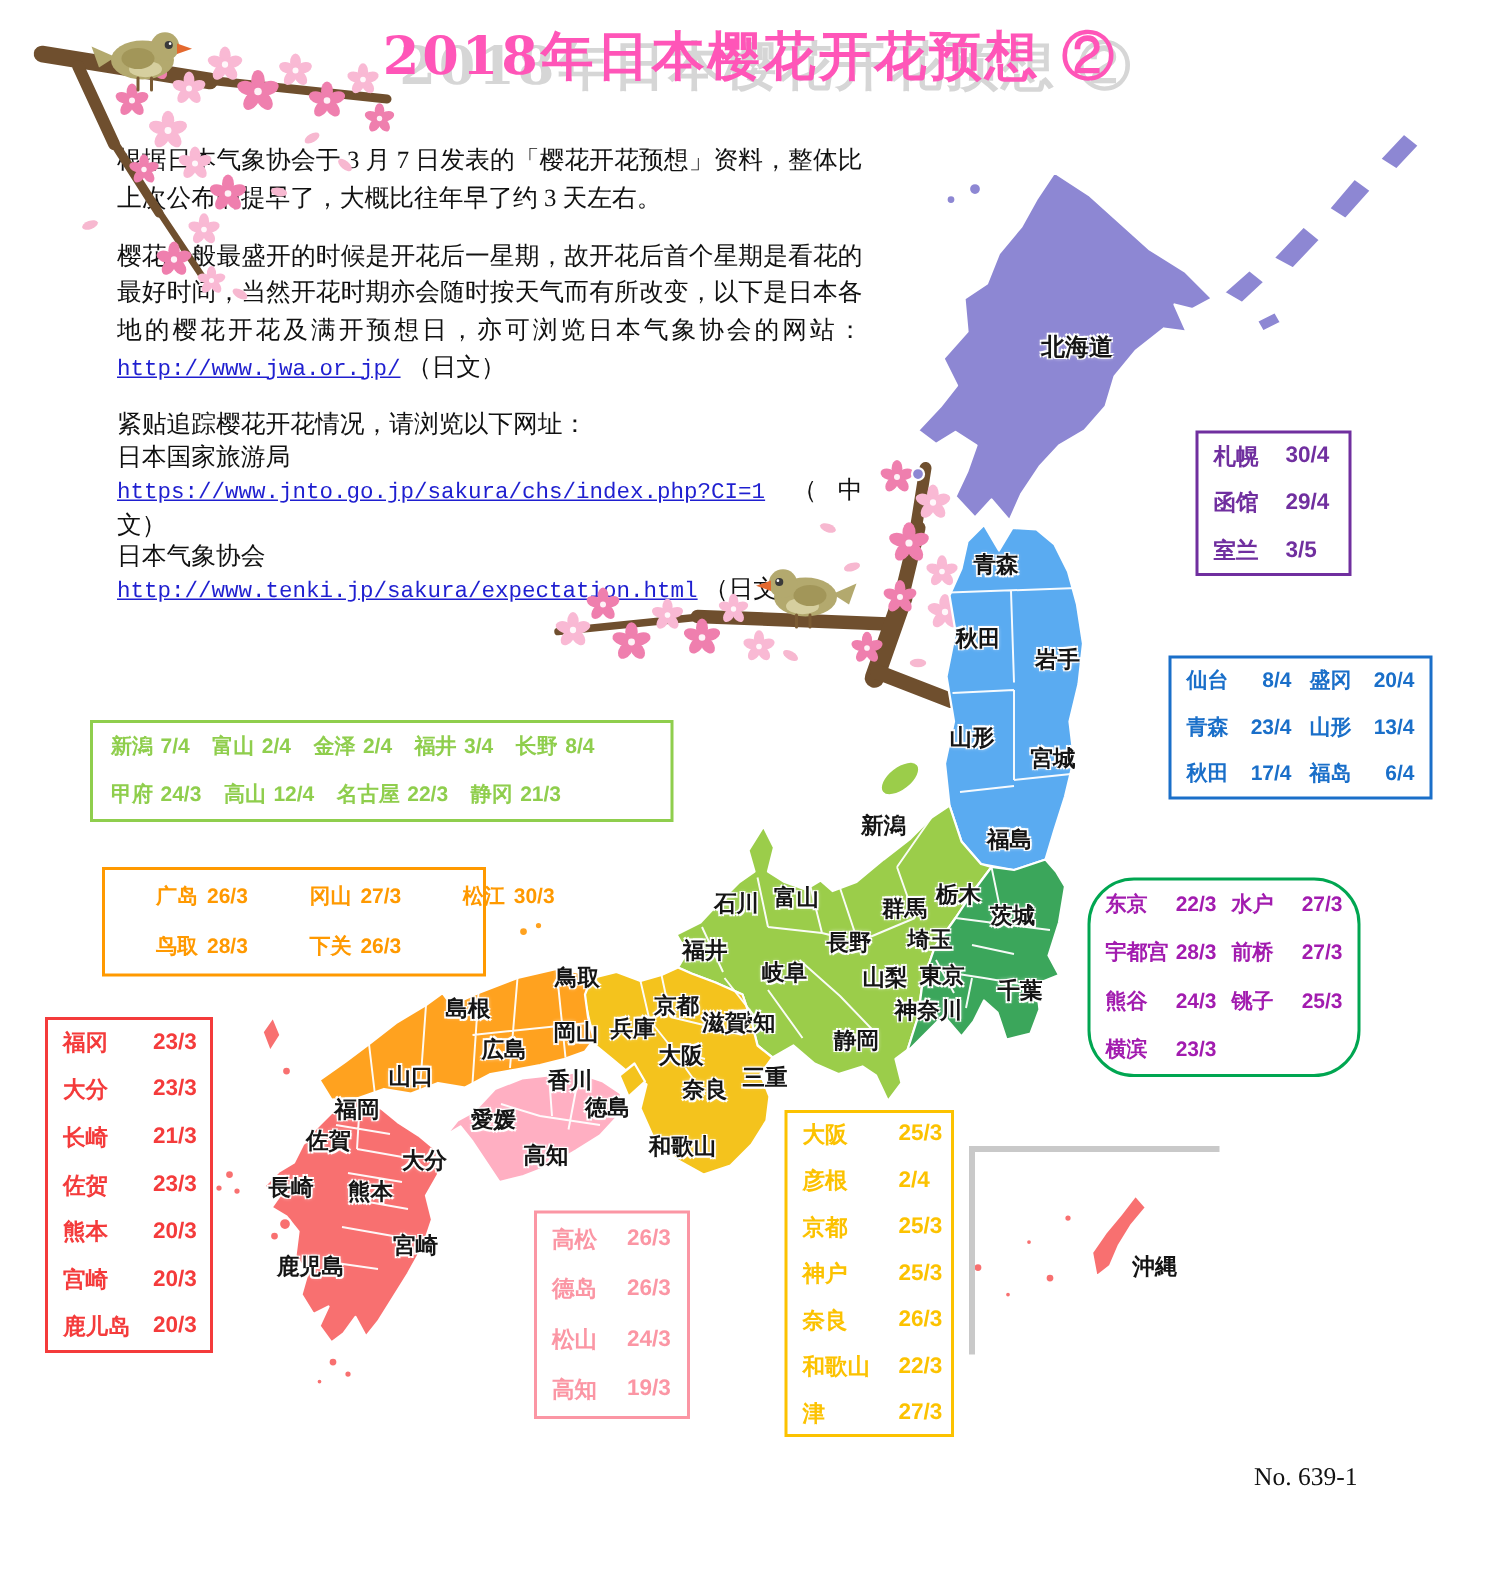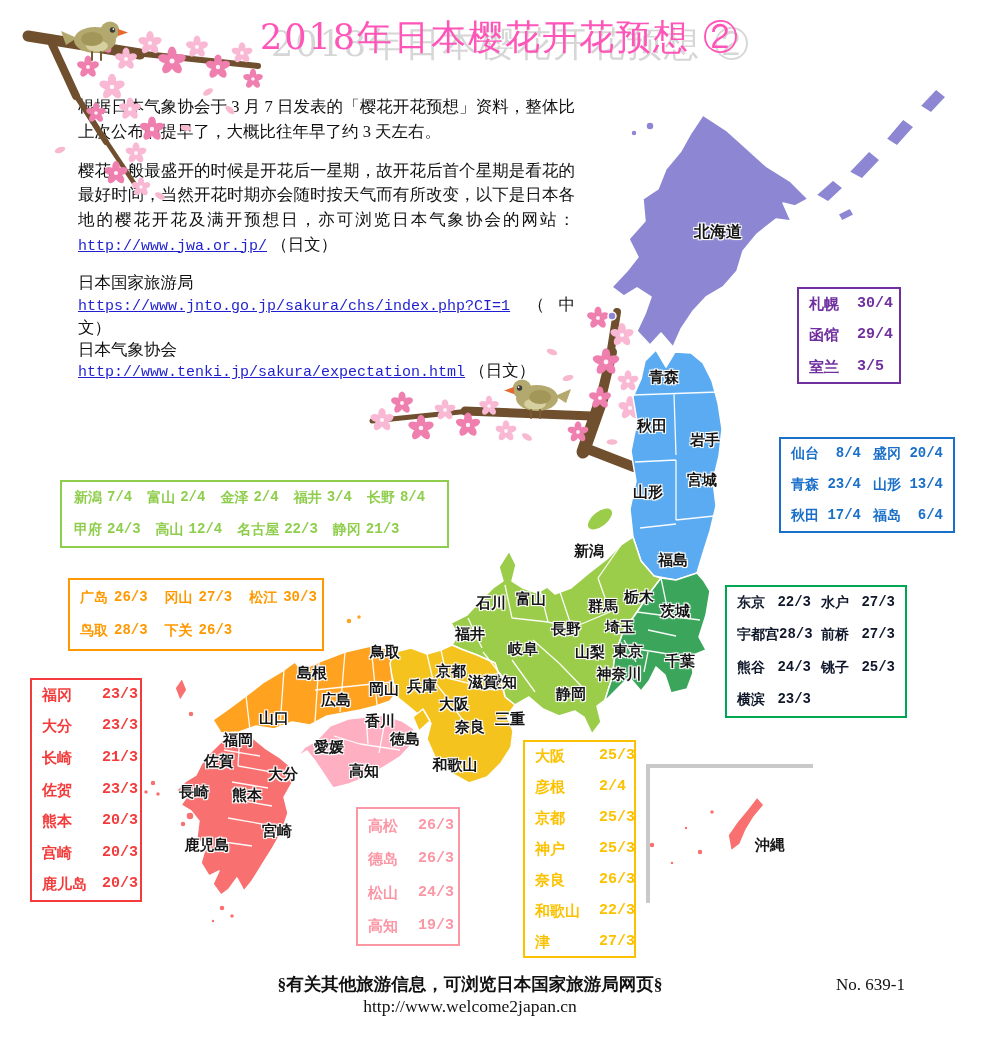--- a/index.html
+++ b/index.html
@@ -2,57 +2,57 @@
 <html><head>
 <meta charset="utf-8">
 <style>
   html,body{margin:0;padding:0;background:#fff;}
   .page{position:relative;width:1000px;height:1052px;background:#fff;overflow:hidden;
         font-family:"Liberation Serif",serif;color:#111;}
   svg{position:absolute;left:0;top:0;pointer-events:none;}
 
   
   .title{position:absolute;left:0;top:14px;width:1000px;text-align:center;
-         font-family:"DejaVu Serif",serif;font-weight:normal;font-size:35px;letter-spacing:2px;
+         font-family:"DejaVu Serif",serif;font-weight:bold;font-size:35px;letter-spacing:2px;
          text-shadow:11px 7px 0 #d6d6d6;white-space:nowrap;}
 
   
   .intro{position:absolute;left:78px;top:95px;width:497px;font-size:16.5px;line-height:1.5;text-align:justify;}
   .intro p{margin:0 0 14px 0;}
   .track{line-height:1.32;}
   .track div{margin:0;}
   a.mono{font-family:"Liberation Mono","DejaVu Sans Mono",monospace;font-size:15px;
          color:#1f1fd0;text-decoration:underline;}
 
   
   .plabel{position:absolute;transform:translate(-50%,-50%);
           font-family:"Liberation Sans",sans-serif;font-weight:bold;font-size:15px;color:#151515;
           white-space:nowrap;z-index:6;
           text-shadow:-1px -1px 0 #fff,1px -1px 0 #fff,-1px 1px 0 #fff,1px 1px 0 #fff,0 0 3px #fff;}
 
   
   .fbox{position:absolute;border:2px solid;background:#fff;box-sizing:border-box;
-        font-family:Liberation Mono, monospace;font-weight:bold;font-size:15px;
+        font-family:Liberation Sans, sans-serif;font-weight:bold;font-size:15px;
         display:flex;flex-direction:column;justify-content:space-evenly;
         padding:5px 10px;z-index:8;white-space:nowrap;gap:12px;}
   .box-row{display:flex;align-items:center;}
   .pair{display:inline-flex;}
   .city{margin-right:8px;}
   #box-hokkaido{left:797px;top:287px;width:104px;height:97px;}
   #box-hokkaido .city{width:44px;margin-right:4px;}
   #box-tohoku{left:737px;top:437px;width:176px;height:96px;font-size:14px;}
   #box-tohoku .pair{width:70px;justify-content:space-between;margin-right:12px;}
   #box-tohoku .pair:last-child{margin-right:0;}
   #box-tohoku .city{margin-right:0;}
   #box-chubu{left:60px;top:480px;width:389px;height:68px;font-size:14px;padding:5px 12px;}
   #box-chubu .pair{margin-right:15px;}
   #box-chubu .city{margin-right:5px;}
   #box-chugoku{left:68px;top:578px;width:256px;height:73px;font-size:14px;}
   #box-chugoku .pair{margin-right:17px;}
-  #box-chugoku .city{margin-right:6px;}
+  #box-chugoku .city{margin-right:6px;margin-left:24px;}
   #box-kanto{left:725px;top:585px;width:182px;height:133px;font-size:14px;}
   #box-kanto .pair{width:74px;justify-content:space-between;margin-right:10px;}
   #box-kanto .pair:last-child{margin-right:0;}
   #box-kanto .city{margin-right:0;}
   #box-kyushu{left:30px;top:678px;width:112px;height:224px;}
   #box-kyushu .city{width:56px;margin-right:4px;}
   #box-shikoku{left:356px;top:807px;width:104px;height:139px;}
   #box-shikoku .city{width:46px;margin-right:4px;}
   #box-kansai{left:523px;top:740px;width:113px;height:218px;}
   #box-kansai .city{width:60px;margin-right:4px;}
@@ -217,34 +217,35 @@
 
     <path d="M648,903 L648,766 L813,766" stroke="#c9c9c9" stroke-width="4" fill="none"></path>
   </svg>
 
   <div class="title" style="color: rgb(255, 85, 184);">2018年日本樱花开花预想 ②</div>
 
   <div class="intro">
     <p>根据日本气象协会于 3 月 7 日发表的「樱花开花预想」资料，整体比上次公布的提早了，大概比往年早了约 3 天左右。</p>
     <p><span>樱花一般最盛开的时候是开花后一星期，故开花后首个星期是看花的最好时间，当然开花时期亦会随时按天气而有所改变，以下是日本各地的樱花开花及满开预想日，亦可浏览日本气象协会的网站：  </span><a class="mono" href="#">http://www.jwa.or.jp/</a><span> （日文）</span></p>
     <div class="track">
+      <div>紧贴追踪樱花开花情况，请浏览以下网址：</div>
       <div>日本国家旅游局</div>
       <div><a class="mono" href="#">https://www.jnto.go.jp/sakura/chs/index.php?CI=1</a><span> （中文）</span></div>
       <div>日本气象协会</div>
       <div><a class="mono" href="#">http://www.tenki.jp/sakura/expectation.html</a><span> （日文）</span></div>
     </div>
   </div>
 
   <div id="map-labels">
       <div class="plabel" style="left: 718px; top: 232px; font-size: 16px;">北海道</div>
       <div class="plabel" style="left: 664px; top: 377px;">青森</div>
       <div class="plabel" style="left: 652px; top: 426px;">秋田</div>
       <div class="plabel" style="left: 705px; top: 440px;">岩手</div>
       <div class="plabel" style="left: 648px; top: 492px;">山形</div>
-      <div class="plabel" style="left: 702px; top: 480px; text-align: center;">宮城</div>
+      <div class="plabel" style="left: 702px; top: 506px; text-align: center;">宮城</div>
       <div class="plabel" style="left: 673px; top: 560px;">福島</div>
       <div class="plabel" style="left: 589px; top: 551px;">新潟</div>
       <div class="plabel" style="left: 491px; top: 603px;">石川</div>
       <div class="plabel" style="left: 531px; top: 599px;">富山</div>
       <div class="plabel" style="left: 470px; top: 634px;">福井</div>
       <div class="plabel" style="left: 566px; top: 629px;">長野</div>
       <div class="plabel" style="left: 523px; top: 649px;">岐阜</div>
       <div class="plabel" style="left: 590px; top: 652px;">山梨</div>
       <div class="plabel" style="left: 502px; top: 682px;">愛知</div>
       <div class="plabel" style="left: 571px; top: 694px;">静岡</div>
@@ -394,21 +395,21 @@
         <span class="pair">
           <span class="city">鸟取</span>
           <span class="date">28/3</span>
         </span>
         <span class="pair">
           <span class="city">下关</span>
           <span class="date">26/3</span>
         </span>
       </div>
     </div>
-  <div class="fbox" id="box-kanto" style="border-color: rgb(0, 166, 81); color: #0f172a;">
+  <div class="fbox" id="box-kanto" style="border-color: rgb(0, 166, 81); color: #a21caf; border-radius: 31px;">
       <div class="box-row">
         <span class="pair">
           <span class="city">东京</span>
           <span class="date">22/3</span>
         </span>
         <span class="pair">
           <span class="city">水户</span>
           <span class="date">27/3</span>
         </span>
       </div>
@@ -547,19 +548,15 @@
         </span>
       </div>
       <div class="box-row">
         <span class="pair">
           <span class="city">津</span>
           <span class="date">27/3</span>
         </span>
       </div>
     </div>
 
-  <div class="footer">
-    <div class="f1">§有关其他旅游信息，可浏览日本国家旅游局网页§</div>
-    <div>http://www.welcome2japan.cn</div>
-  </div>
   <div class="docno">No. 639-1</div>
 
 </div>
 
 </body></html>

